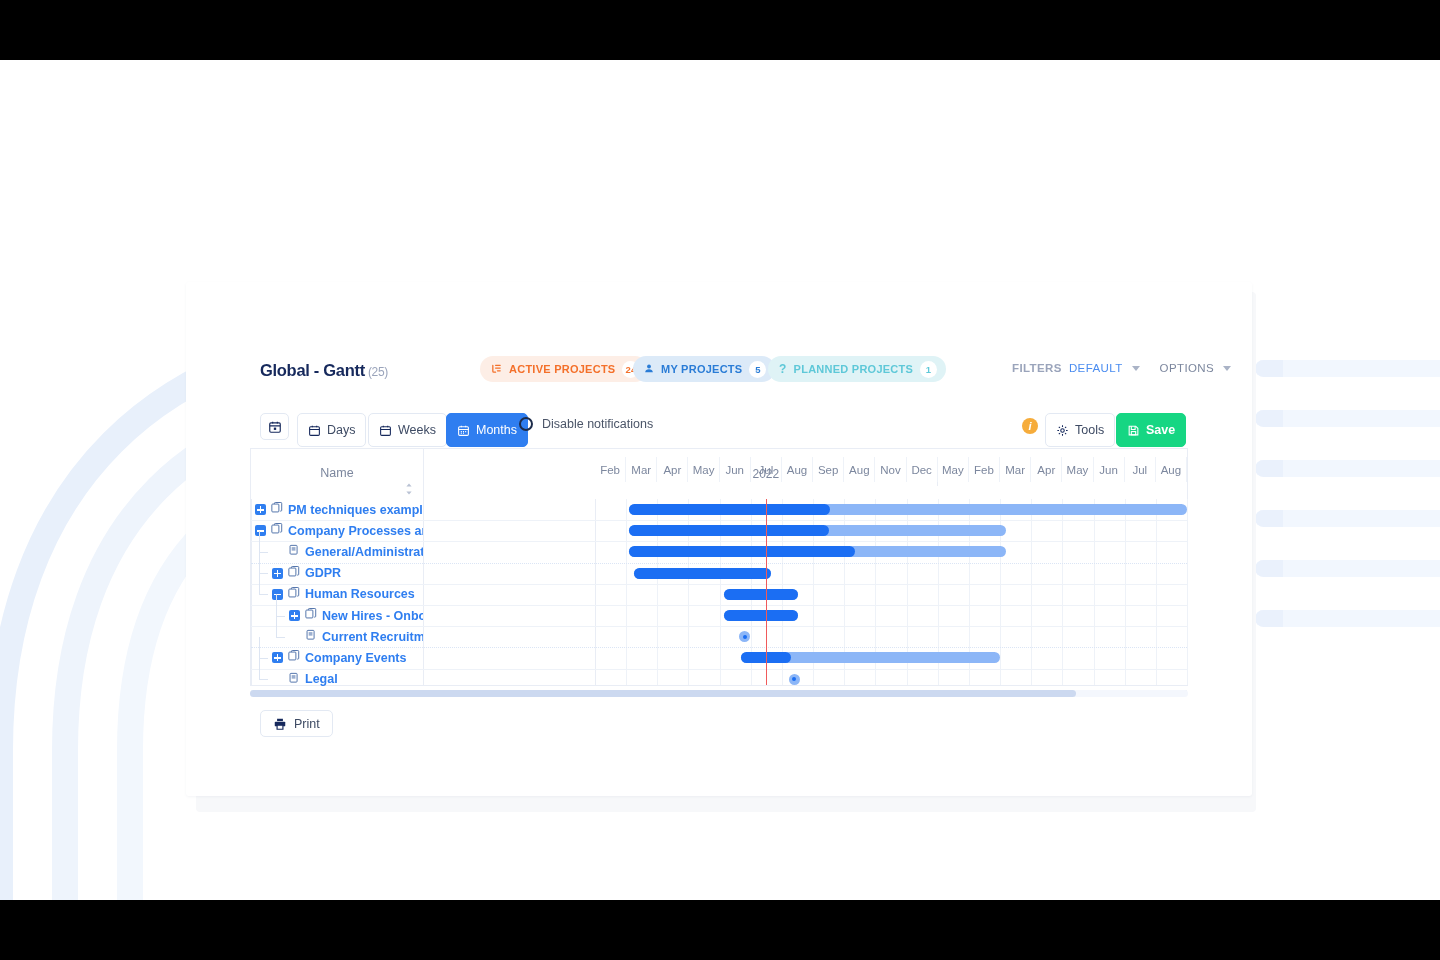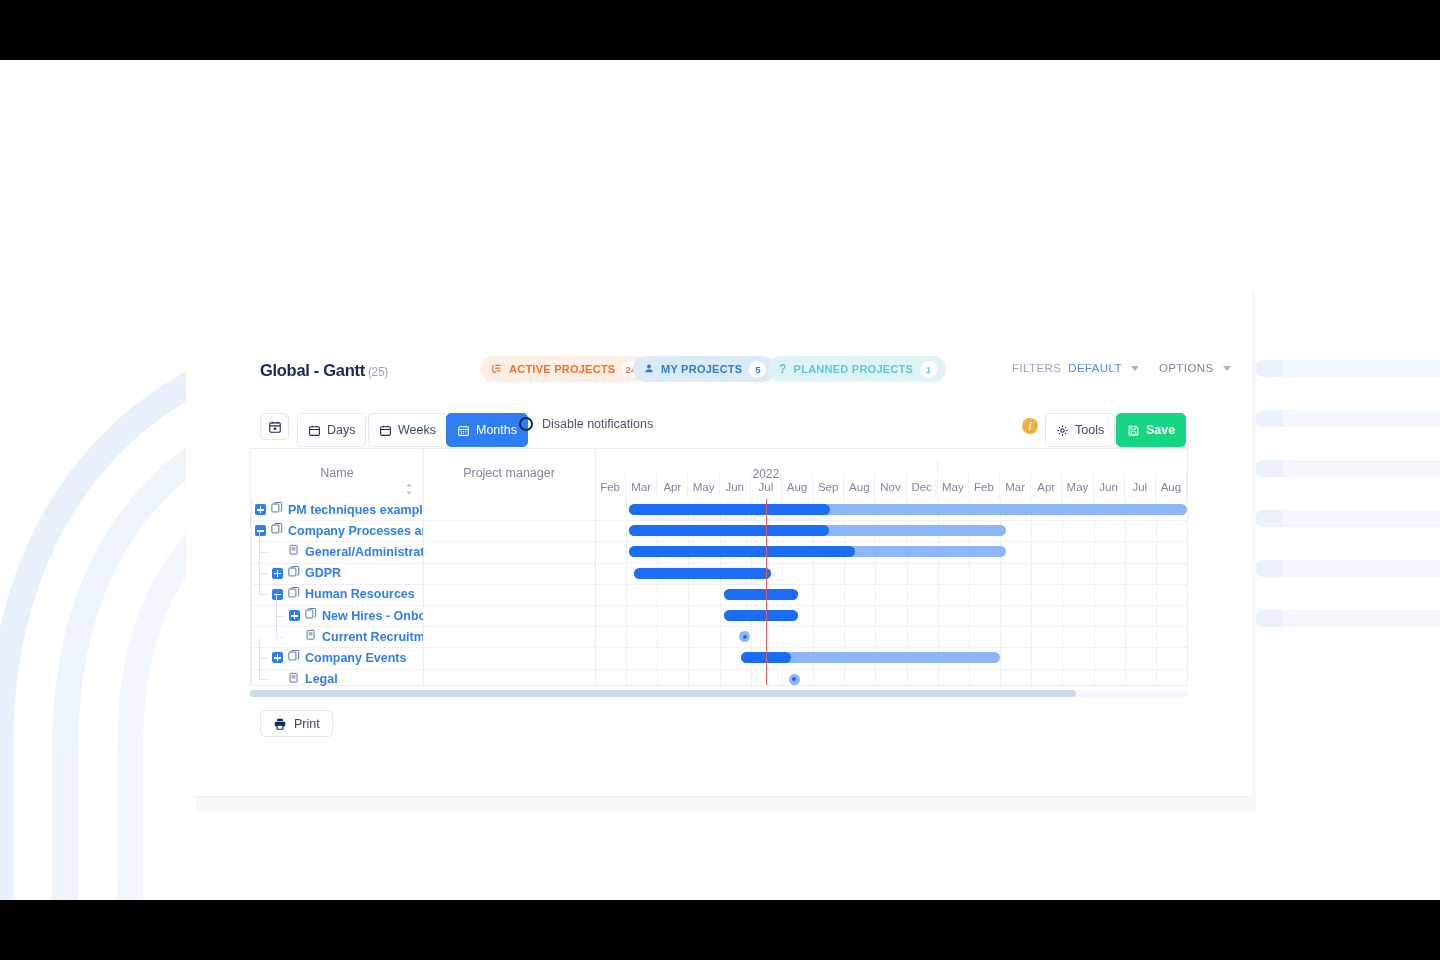--- a/index.html
+++ b/index.html
@@ -92,21 +92,21 @@
   #pill-active { left: 220px; background: #fdeee6; color: #f4702a; }
   #pill-mine   { left: 373px; background: #dceaf8; color: #2a7cd6; }
   #pill-planned{ left: 508px; background: #dff3f6; color: #5ec8d8; }
   .pill-ico { font-size: 11px; line-height: 1; }
 
   .filters-wrap {
     position: absolute; left: 752px; top: 6px;
     display: flex; align-items: center; gap: 7px;
     font-size: 11.5px; letter-spacing: 0.4px;
   }
-  .flt-label { color: #9aa4bb; }
+  .flt-label { color: #9aa4bb; font-weight: bold; }
   .flt-val { color: #4a8cf0; }
   .flt-opt { color: #7c879e; }
   .caret {
     width: 0; height: 0;
     border-left: 4.5px solid transparent;
     border-right: 4.5px solid transparent;
     border-top: 5px solid #aab3c6;
     display: inline-block;
     margin-left: 2px;
   }
@@ -162,21 +162,21 @@
   .col-pm   { position:absolute; left:172px; top:0; width:172px; height:50px; border-right:1px solid #e9edf5; }
   .col-name .lbl, .col-pm .lbl {
     position:absolute; left:0; right:0; top:17px; text-align:center;
     font-size: 12.5px; color:#7c879e;
   }
   .sort-ico { position:absolute; right:10px; bottom:4px; width:8px; height:12px; }
   .tl-head { position:absolute; left:344px; top:0; right:0; height:50px; }
   .yearrow { position:absolute; left:0; top:0; right:0; height:25px; }
   .ycell { position:absolute; top:12px; height:25px; border-right:1px solid #e9edf5;
            font-size:12px; color:#7c879e; display:flex; align-items:center; justify-content:center; box-sizing:border-box;}
-  .monthrow { position:absolute; left:0; top:25px; right:0; height:25px; }
+  .monthrow { position:absolute; left:0; top:8px; right:0; height:25px; }
   .mcell { position:absolute; top:0; height:25px; border-right:1px solid #eef2f8;
            font-size:11.5px; color:#7c879e; display:flex; align-items:center; justify-content:center; box-sizing:border-box;}
   .gbody { position:absolute; left:0; top:50px; right:0; bottom:0; }
   .vline { position:absolute; top:0; bottom:0; width:1px; background:#eef2f8; }
   .vline.strong { background:#e9edf5; }
   .rowline { position:absolute; left:0; right:0; height:1px; background:#eef2f8; }
   .rowline.dotted { background: transparent; border-top: 1px dotted #dbe5f5; }
   .today-line { position:absolute; top:0; bottom:0; width:1px; background:#f05a5a; }
 
   .rowlabel {
@@ -364,23 +364,20 @@
       </div>
 
       <div class="grid">
         <div class="ghead">
           <div class="col-name">
             <div class="lbl">Name</div>
             <svg class="sort-ico" viewBox="0 0 8 12">
               <path d="M4 0.5 L6.6 3.6 H1.4 Z" fill="#b9c2d4"></path>
               <path d="M4 11.5 L6.6 8.4 H1.4 Z" fill="#b9c2d4"></path>
             </svg>
-          </div>
-          <div class="col-pm">
-            <div class="lbl">Project manager</div>
           </div>
           <div class="tl-head">
             <div class="yearrow" id="year-row">
                 <div class="ycell" style="left: 0px; width: 342.737px;">2022</div>
               </div>
             <div class="monthrow" id="month-row">
                 <div class="mcell" style="left: 0px; width: 31.1579px;">Feb</div>
                 <div class="mcell" style="left: 31.1579px; width: 31.1579px;">Mar</div>
                 <div class="mcell" style="left: 62.3158px; width: 31.1579px;">Apr</div>
                 <div class="mcell" style="left: 93.4737px; width: 31.1579px;">May</div>

